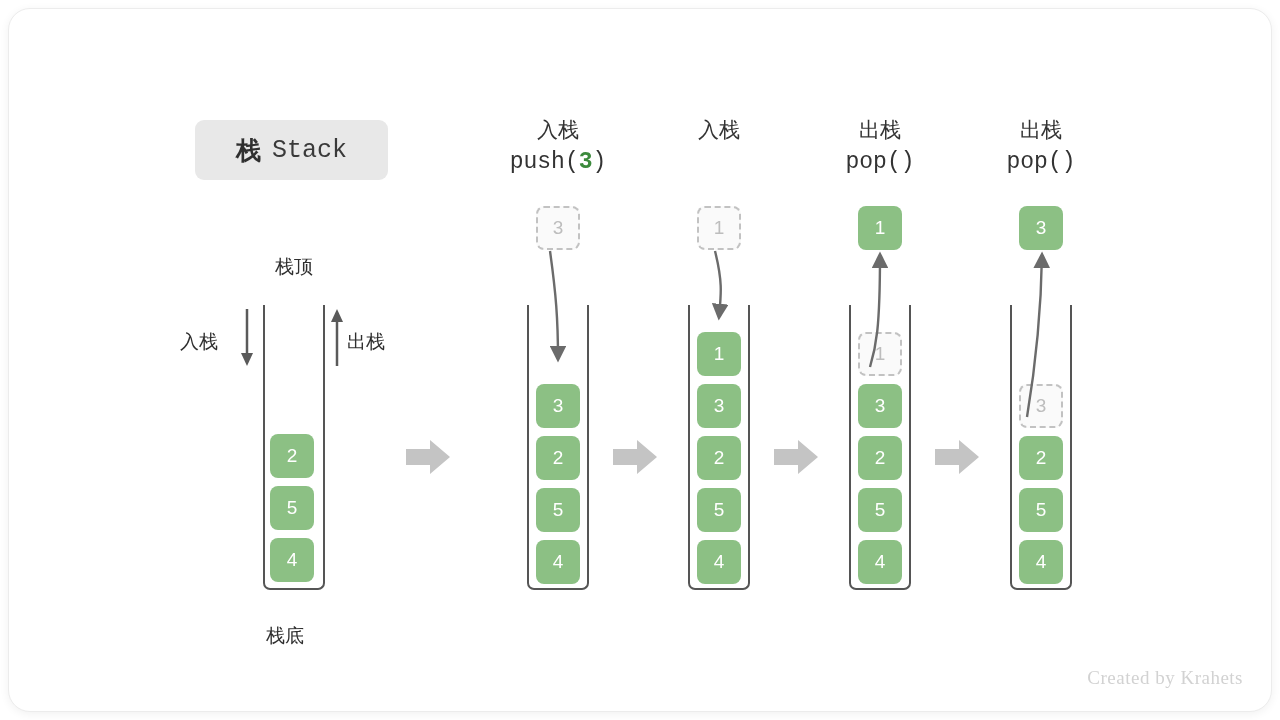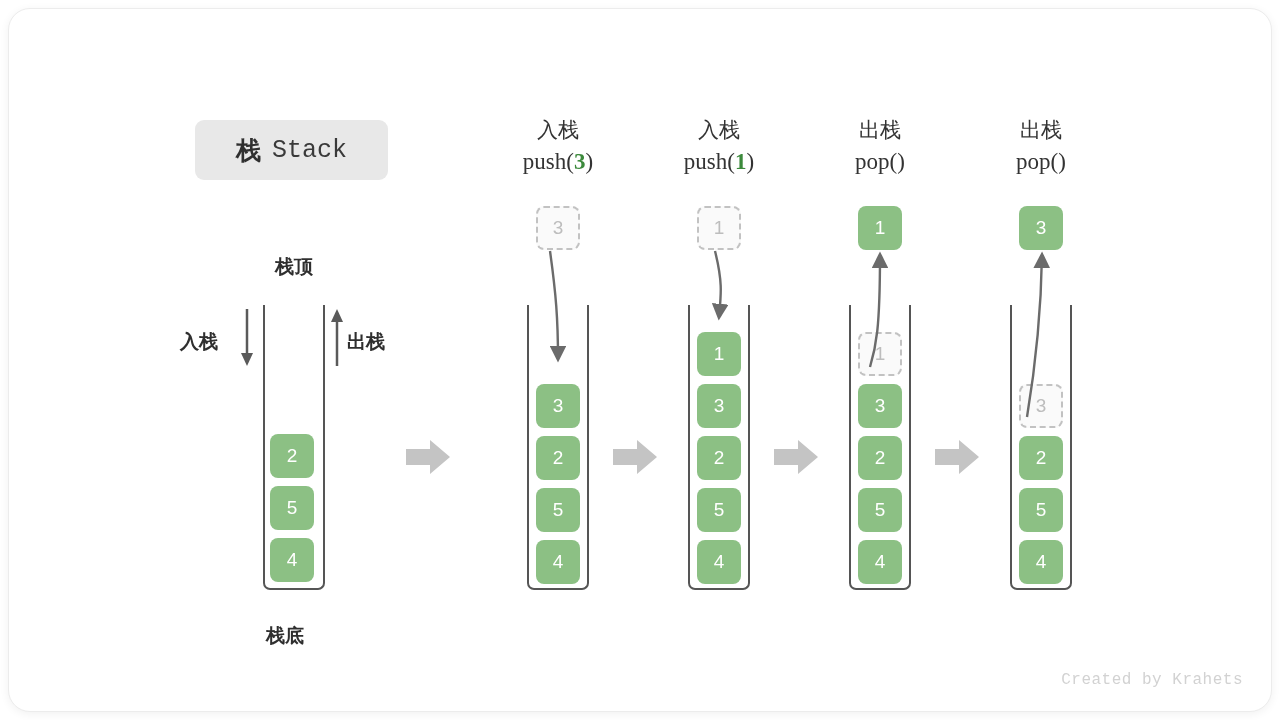--- a/index.html
+++ b/index.html
@@ -33,32 +33,32 @@
     font-size: 25px; font-weight: bold; color: #2f2f2f;
     letter-spacing: 1px;
   }
   #title-badge .t-en {
     font-family: Liberation Mono, monospace;
     font-size: 25px; color: #3a3a3a; margin-left: 10px;
   }
 
   
   .cjk-bold {
-    font-size: 19px; font-weight: bold; color: #2f2f2f;
+    font-size: 19px; font-weight: normal; color: #2f2f2f;
     white-space: nowrap;
   }
   .col-head {
     text-align: center; width: 180px;
   }
   .col-head .cn {
     font-size: 21px; color: #333; font-weight: normal;
     line-height: 30px; white-space: nowrap;
   }
   .col-head .code {
-    font-family: Liberation Serif, serif;
+    font-family: Liberation Mono, monospace;
     font-size: 23px; color: #333; line-height: 34px; white-space: nowrap;
   }
   .col-head .code .arg { color: #3c8a3c; font-weight: bold; }
 
   
   .stack-box {
     width: 62px; height: 285px;
     border-left: 2px solid #555;
     border-right: 2px solid #555;
     border-bottom: 2px solid #555;
@@ -84,22 +84,22 @@
     color: #bdbdbd;
     border: 2px dashed #c2c2c2;
   }
 
   
   .block-arrow { width: 44px; height: 34px; }
 
   
   #footer {
     right: 28px; bottom: 22px;
-    font-family: Liberation Mono, monospace;
-    font-size: 16px; color: #d2d2d2; letter-spacing: 0.5px;
+    font-family: Liberation Serif, serif;
+    font-size: 19px; color: #d2d2d2; letter-spacing: 0.5px;
   }
 
   svg { overflow: visible; }
 </style>
 </head>
 <body>
 
 <div id="card">
 
   <div class="abs" id="title-badge">
@@ -159,21 +159,20 @@
       <svg class="abs" width="120" height="240" style="left: 489px; top: 190px;">
         <defs>
           <marker id="ah0" markerWidth="7" markerHeight="7" refX="5.5" refY="3.5" orient="auto">
             <polygon points="0,0 7,3.5 0,7" fill="#6b6b6b"></polygon>
           </marker>
         </defs>
         <path d="M 52 52 C 58 95, 60 120, 60 160" fill="none" stroke="#6b6b6b" stroke-width="2.4" marker-end="url(#ah0)"></path>
       </svg>
       <div class="abs col-head" style="left: 620px; top: 106px;">
         <div class="cn">入栈</div>
-        <div class="code"><span>push(</span><span class="arg">1</span><span>)</span></div>
       </div>
       <div class="abs stack-box" style="left: 679px; top: 296px;"></div>
       <div class="abs cell filled" style="left: 688px; top: 323px;">1</div>
       <div class="abs cell filled" style="left: 688px; top: 375px;">3</div>
       <div class="abs cell filled" style="left: 688px; top: 427px;">2</div>
       <div class="abs cell filled" style="left: 688px; top: 479px;">5</div>
       <div class="abs cell filled" style="left: 688px; top: 531px;">4</div>
       <div class="abs cell ghost" style="left: 688px; top: 197px;">1</div>
       <svg class="abs" width="120" height="240" style="left: 650px; top: 190px;">
         <defs>

